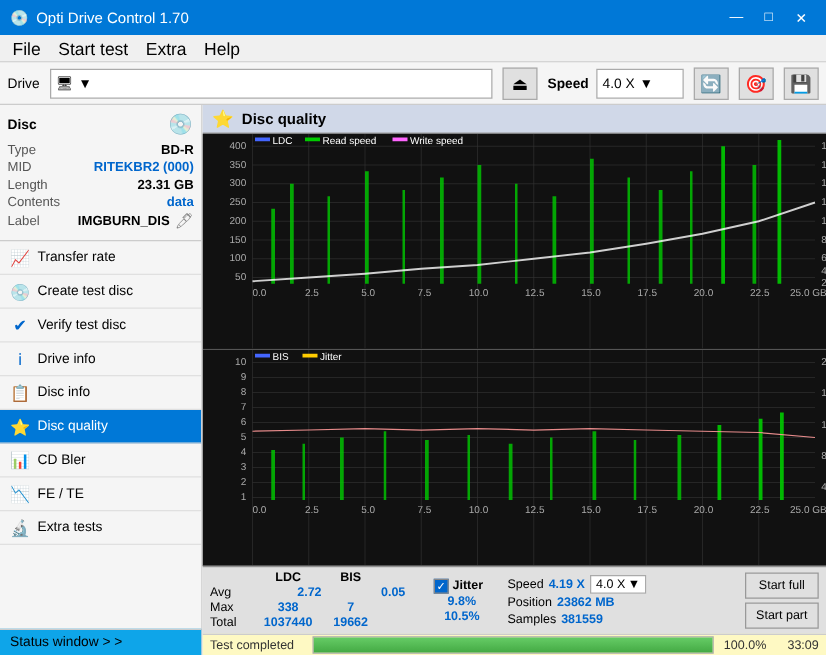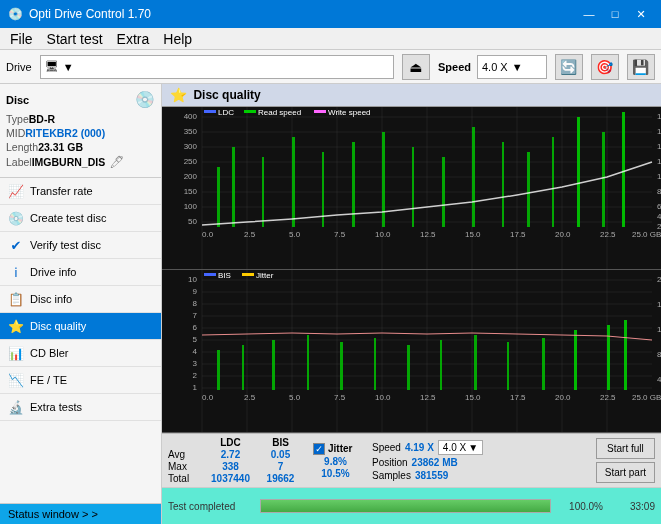--- a/index.html
+++ b/index.html
@@ -28,21 +28,21 @@
     .main-layout { display: flex; height: calc(524px - 28px - 22px - 34px); border-radius: 22px; }
     
     
     .sidebar { width: 162px; background: #f5f5f5; border-right: 1px solid #ccc; display: flex; flex-direction: column; flex-shrink: 0; }
     
     
     .disc-info-panel { padding: 6px; border-bottom: 1px solid #ccc; }
     .disc-header { display: flex; align-items: center; justify-content: space-between; margin-bottom: 4px; }
     .disc-title { font-weight: bold; font-size: 11px; }
     .disc-icon { font-size: 16px; color: #555; }
-    .disc-row { display: flex; align-items: center; margin-bottom: 2px; font-size: 10.5px; }
+    .disc-row { display: flex; justify-content: space-between; align-items: center; margin-bottom: 2px; font-size: 10.5px; }
     .disc-key { color: #555; }
     .disc-value { font-weight: bold; color: #000; text-align: right; }
     .disc-value.blue { color: #0066cc; }
     .label-row { display: flex; align-items: center; gap: 4px; }
     .label-icon { font-size: 12px; color: #888; }
     
     
     .nav-items { flex: 1; overflow-y: auto; }
     .nav-item { display: flex; align-items: center; padding: 5px 8px; cursor: pointer; font-size: 11px; border-bottom: 1px solid #e0e0e0; gap: 6px; }
     .nav-item.active { background: #0078d7; color: white; }
@@ -65,21 +65,21 @@
     .chart-container { position: relative; flex: 1; border-bottom: 1px solid #555; }
     
     
     .stats-bar { background: #e8e8e8; border-top: 1px solid #ccc; padding: 4px 6px; display: flex; gap: 10px; align-items: flex-start; }
     .checkbox { width: 12px; height: 12px; border: 1px solid #888; background: #0066cc; display: inline-flex; align-items: center; justify-content: center; color: white; font-size: 9px; }
     
     .btn-group { display: flex; flex-direction: column; gap: 3px; margin-left: auto; }
     .action-btn { background: #e0e0e0; border: 1px solid #999; padding: 4px 8px; font-size: 10px; cursor: pointer; white-space: nowrap; }
     
     
-    .progress-area { background: #5eead4; border-top: 1px solid #ccc; padding: 11px 6px; display: flex; align-items: center; gap: 12px; }
+    .progress-area { background: #fef9c3; border-top: 1px solid #ccc; padding: 1px 6px; display: flex; align-items: center; gap: 2px; }
     .progress-bar-outer { flex: 1; height: 14px; background: #ddd; border: 1px solid #aaa; }
     .progress-bar-inner { height: 100%; background: linear-gradient(to bottom, #66cc66, #44aa44); }
     .progress-text { font-size: 10px; color: #333; min-width: 40px; text-align: right; }
     .status-text { font-size: 10px; color: #333; min-width: 80px; }
     
     svg { display: block; }
   </style>
 </head>
 <body>
 
@@ -134,20 +134,24 @@
         <span class="disc-key">Type</span>
         <span class="disc-value">BD-R</span>
       </div>
       <div class="disc-row">
         <span class="disc-key">MID</span>
         <span class="disc-value blue">RITEKBR2 (000)</span>
       </div>
       <div class="disc-row">
         <span class="disc-key">Length</span>
         <span class="disc-value">23.31 GB</span>
+      </div>
+      <div class="disc-row">
+        <span class="disc-key">Contents</span>
+        <span class="disc-value blue">data</span>
       </div>
       <div class="disc-row">
         <span class="disc-key">Label</span>
         <div class="label-row">
           <span class="disc-value">IMGBURN_DIS</span>
           <span class="label-icon">🖊</span>
         </div>
       </div>
     </div>
 
@@ -368,21 +372,21 @@
     <div class="stats-bar" style="background:#e0e0e0; padding:3px 6px; display:flex; gap:6px; align-items:center; border-top:1px solid #bbb;">
 
       <div style="display:flex; flex-direction:column; gap:1px;">
 
         <div style="display:flex; gap:0;">
           <span style="width:35px; font-size:10px;"></span>
           <span style="width:55px; font-size:10px; font-weight:bold; text-align:center;">LDC</span>
           <span style="width:45px; font-size:10px; font-weight:bold; text-align:center;">BIS</span>
         </div>
 
-        <div style="display:flex; align-items:center;">
+        <div style="display:flex; align-items:center;gap:17px;">
           <span style="width:35px; font-size:10px;">Avg</span>
           <span style="width:55px; font-size:10px; color:#0066cc; font-weight:bold; text-align:center;">2.72</span>
           <span style="width:45px; font-size:10px; color:#0066cc; font-weight:bold; text-align:center;">0.05</span>
         </div>
 
         <div style="display:flex; align-items:center;">
           <span style="width:35px; font-size:10px;">Max</span>
           <span style="width:55px; font-size:10px; color:#0066cc; font-weight:bold; text-align:center;">338</span>
           <span style="width:45px; font-size:10px; color:#0066cc; font-weight:bold; text-align:center;">7</span>
         </div>

